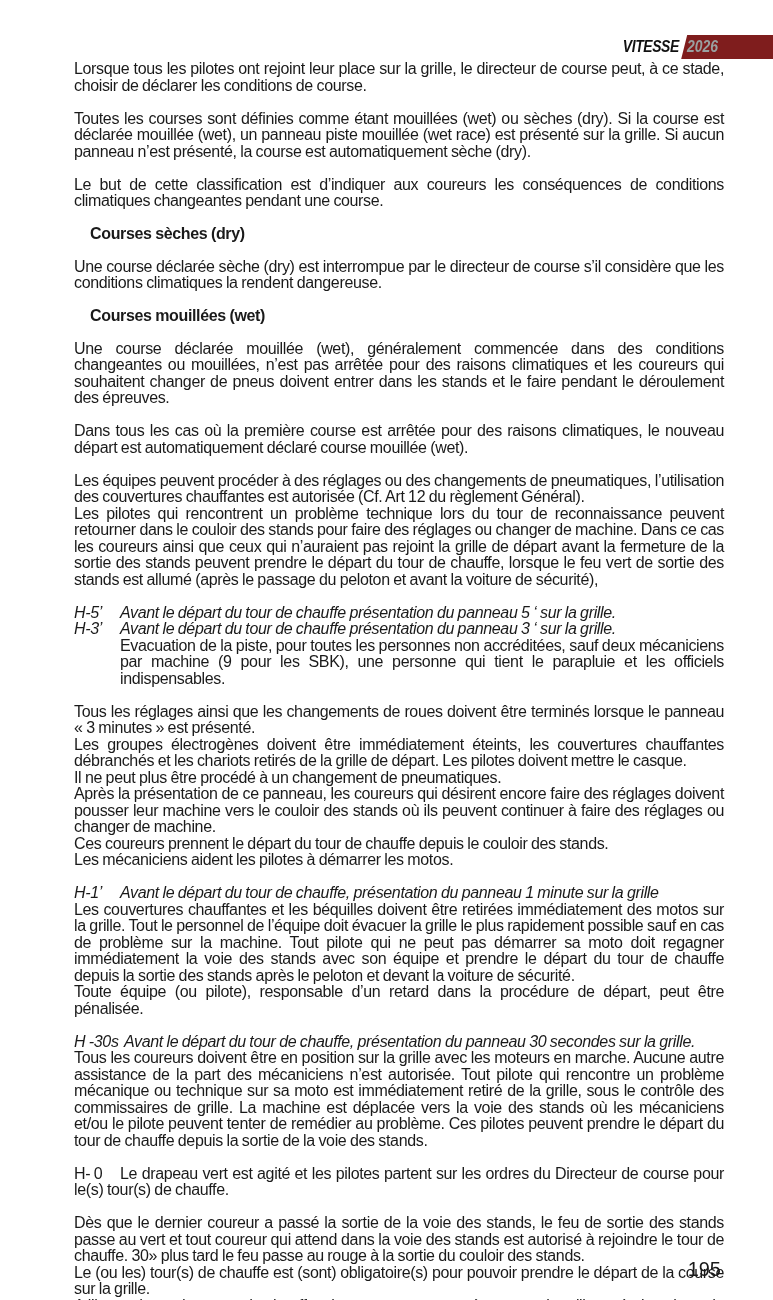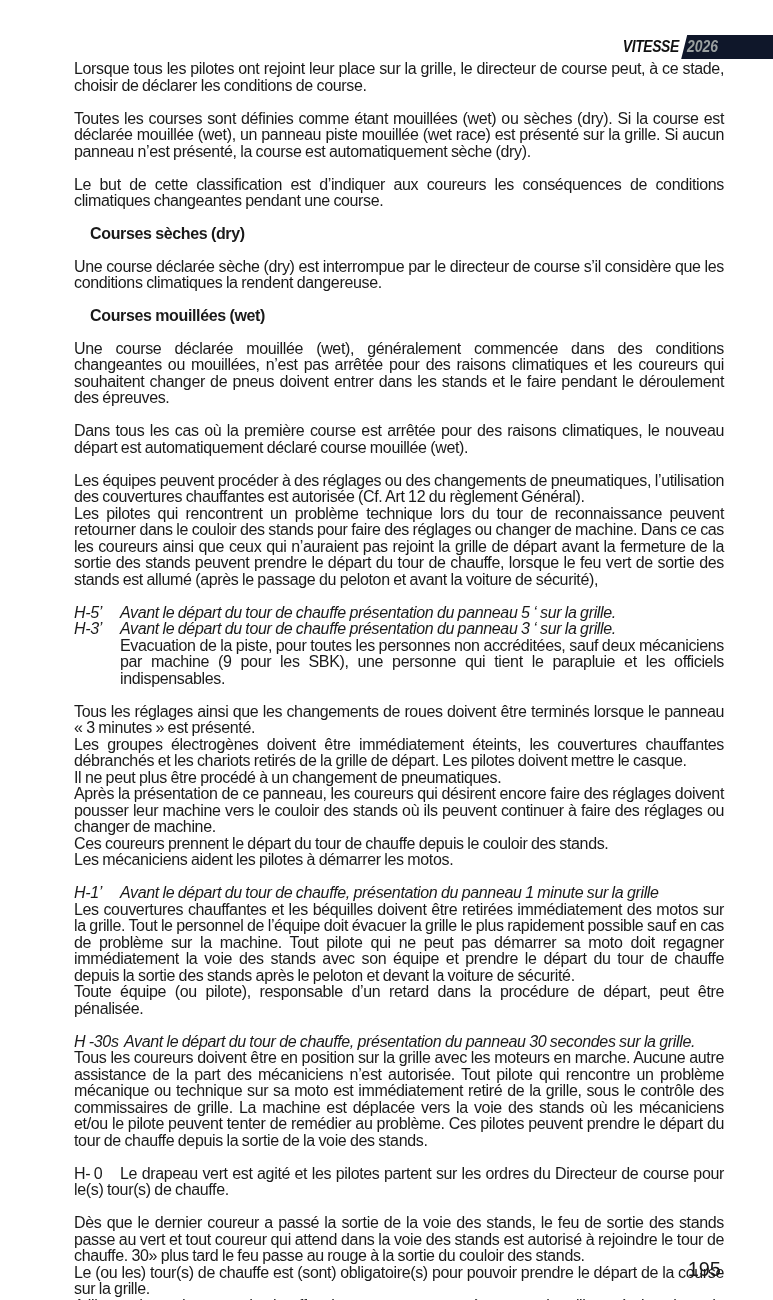--- a/index.html
+++ b/index.html
@@ -10,21 +10,21 @@
   .header-badge {
     position: absolute; top: 20px; right: 0; height: 24px;
     display: flex; align-items: center; margin-top: 15px;
   }
   .badge-vitesse {
     font-family: "Liberation Sans", sans-serif; font-weight: bold; font-style: italic;
     font-size: 17px; letter-spacing: -0.5px; color: #111; padding-right: 3px;
     transform: scaleX(0.82); transform-origin: right center;
   }
   .badge-year {
-    background: #0f172a; color: #9aa0a0; height: 24px; display: flex; align-items: center;
+    background: #7f1d1d; color: #9aa0a0; height: 24px; display: flex; align-items: center;
     padding: 0 48px 0 6px; font-weight: bold; font-style: italic; font-size: 17px;
     clip-path: polygon(6px 0, 100% 0, 100% 100%, 0 100%);
   }
   .badge-year span { display: inline-block; transform: scaleX(0.82); transform-origin: left center; }
   .content {
     position: absolute; left: 74px; top: 61px; width: 650px;
     font-size: 16px; line-height: 16.5px; text-align: justify;
     letter-spacing: -0.35px; word-spacing: -0.5px;
   }
   .content p { margin: 0 0 16.5px 0; }

